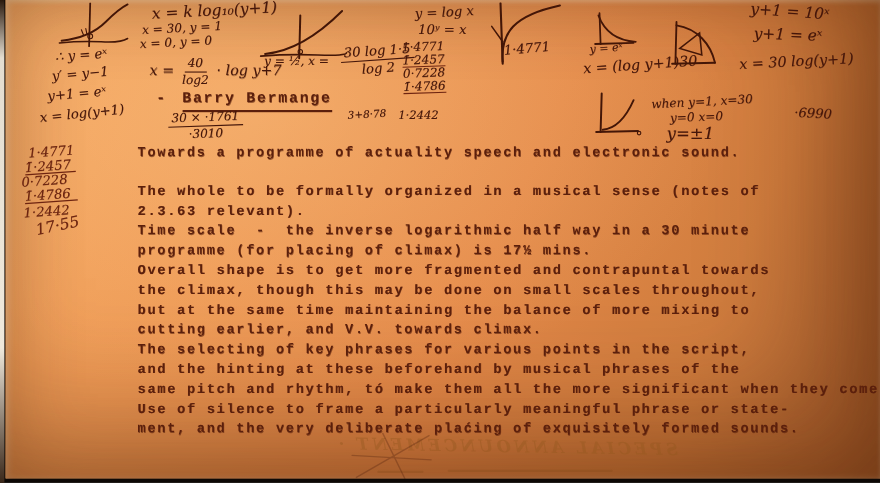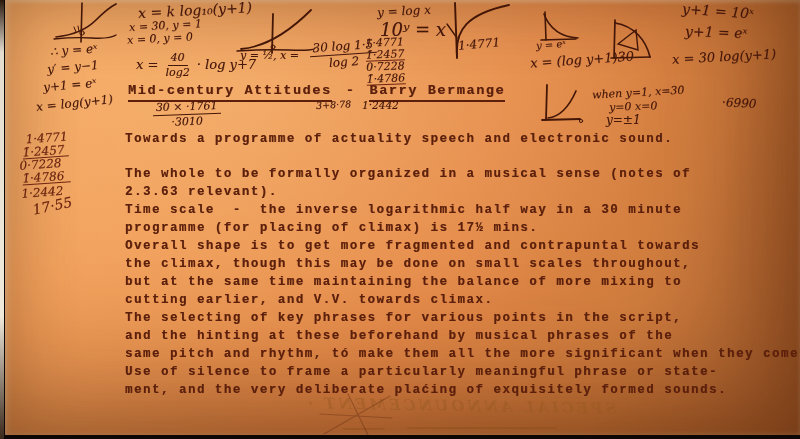--- a/index.html
+++ b/index.html
@@ -42,21 +42,20 @@
   .faint{opacity:0.28;}
 </style>
 </head>
 <body>
 
 <div class="stage">
   <div class="edge-sliver"></div>
   <div class="paper"></div>
 
   <div class="title-row typed">
-    <span class="title-seg">Mid-century Attitudes</span>
     <span class="title-dash">-</span>
     <span class="title-seg">Barry Bermange</span>
   </div>
 
   <div class="bodytext typed">
     <div class="tline gap-after">Towards a programme of actuality speech and electronic sound.</div>
     <div class="tline">The whole to be formally organized in a musical sense (notes of</div>
     <div class="tline">2.3.63 relevant).</div>
     <div class="tline">Time scale  -  the inverse logarithmic half way in a 30 minute</div>
     <div class="tline">programme (for placing of climax) is 17½ mins.</div>
@@ -111,21 +110,21 @@
   </svg>
   <span class="hw" style="left:240px;top:50px;font-size:11px;">
     <span>y = ½, x =</span>
   </span>
   <span class="hw frac" style="left:310px;top:40px;font-size:12px;transform:rotate(-4deg);">
     <span class="num">30 log 1·5</span>
     <span class="den">log 2</span>
   </span>
 
   <span class="hw" style="left:377px;top:5px;font-size:12px;transform:rotate(-3deg);">y = log x</span>
-  <span class="hw" style="left:380px;top:21px;font-size:18px;">10ʸ = x</span>
+  <span class="hw" style="left:380px;top:21px;font-size:12px;">10ʸ = x</span>
   <div class="hw" style="left:366px;top:37px;font-size:11px;transform:rotate(-2deg);">
     <span class="sumrow">1·4771</span>
     <span class="sumrow rule-under">1̄·2457</span>
     <span class="sumrow">0·7228</span>
     <span class="sumrow rule-under">1̄·4786</span>
   </div>
   <svg class="sketch" style="left:437px;top:2px;" width="76" height="58" viewBox="0 0 76 58">
     <line x1="18" y1="1" x2="20" y2="56" stroke-width="1.9"></line>
     <path d="M20,54 C18,28 30,12 72,3" stroke-width="1.9"></path>
     <path d="M10,22 L20,36" stroke-width="1.4"></path>
@@ -152,21 +151,21 @@
   </svg>
 
   <svg class="sketch" style="left:540px;top:83px;" width="44" height="42" viewBox="0 0 44 42">
     <line x1="7" y1="2" x2="6" y2="37" stroke-width="1.8"></line>
     <line x1="2" y1="37" x2="40" y2="36" stroke-width="1.8"></line>
     <path d="M8,35 C18,34 28,26 36,8" stroke-width="1.7"></path>
     <circle cx="41" cy="38" r="1.6" fill="#431607" stroke="none"></circle>
   </svg>
   <span class="hw" style="left:592px;top:87px;font-size:11px;transform:rotate(-3deg);">when y=1, x=30</span>
   <span class="hw" style="left:609px;top:101px;font-size:11px;transform:rotate(-2deg);">y=0  x=0</span>
-  <span class="hw" style="left:606px;top:114px;font-size:12px;font-style:italic;">y=±1</span>
+  <span class="hw" style="left:606px;top:114px;font-size:15px;font-style:italic;">y=±1</span>
   <span class="hw" style="left:722px;top:97px;font-size:12px;transform:rotate(3deg);">·6990</span>
 
   <span class="hw frac" style="left:153px;top:101px;font-size:11px;transform:rotate(-2deg);">
     <span class="num">30 × ·1761</span>
     <span class="den">·3010</span>
   </span>
   <span class="hw" style="left:316px;top:100px;font-size:9.5px;transform:rotate(-3deg);">3+8·78</span>
   <span class="hw" style="left:362px;top:100px;font-size:10.5px;">1·2442</span>
 
   <div class="ghost">SPECIAL ANNOUNCEMENT ·</div>

